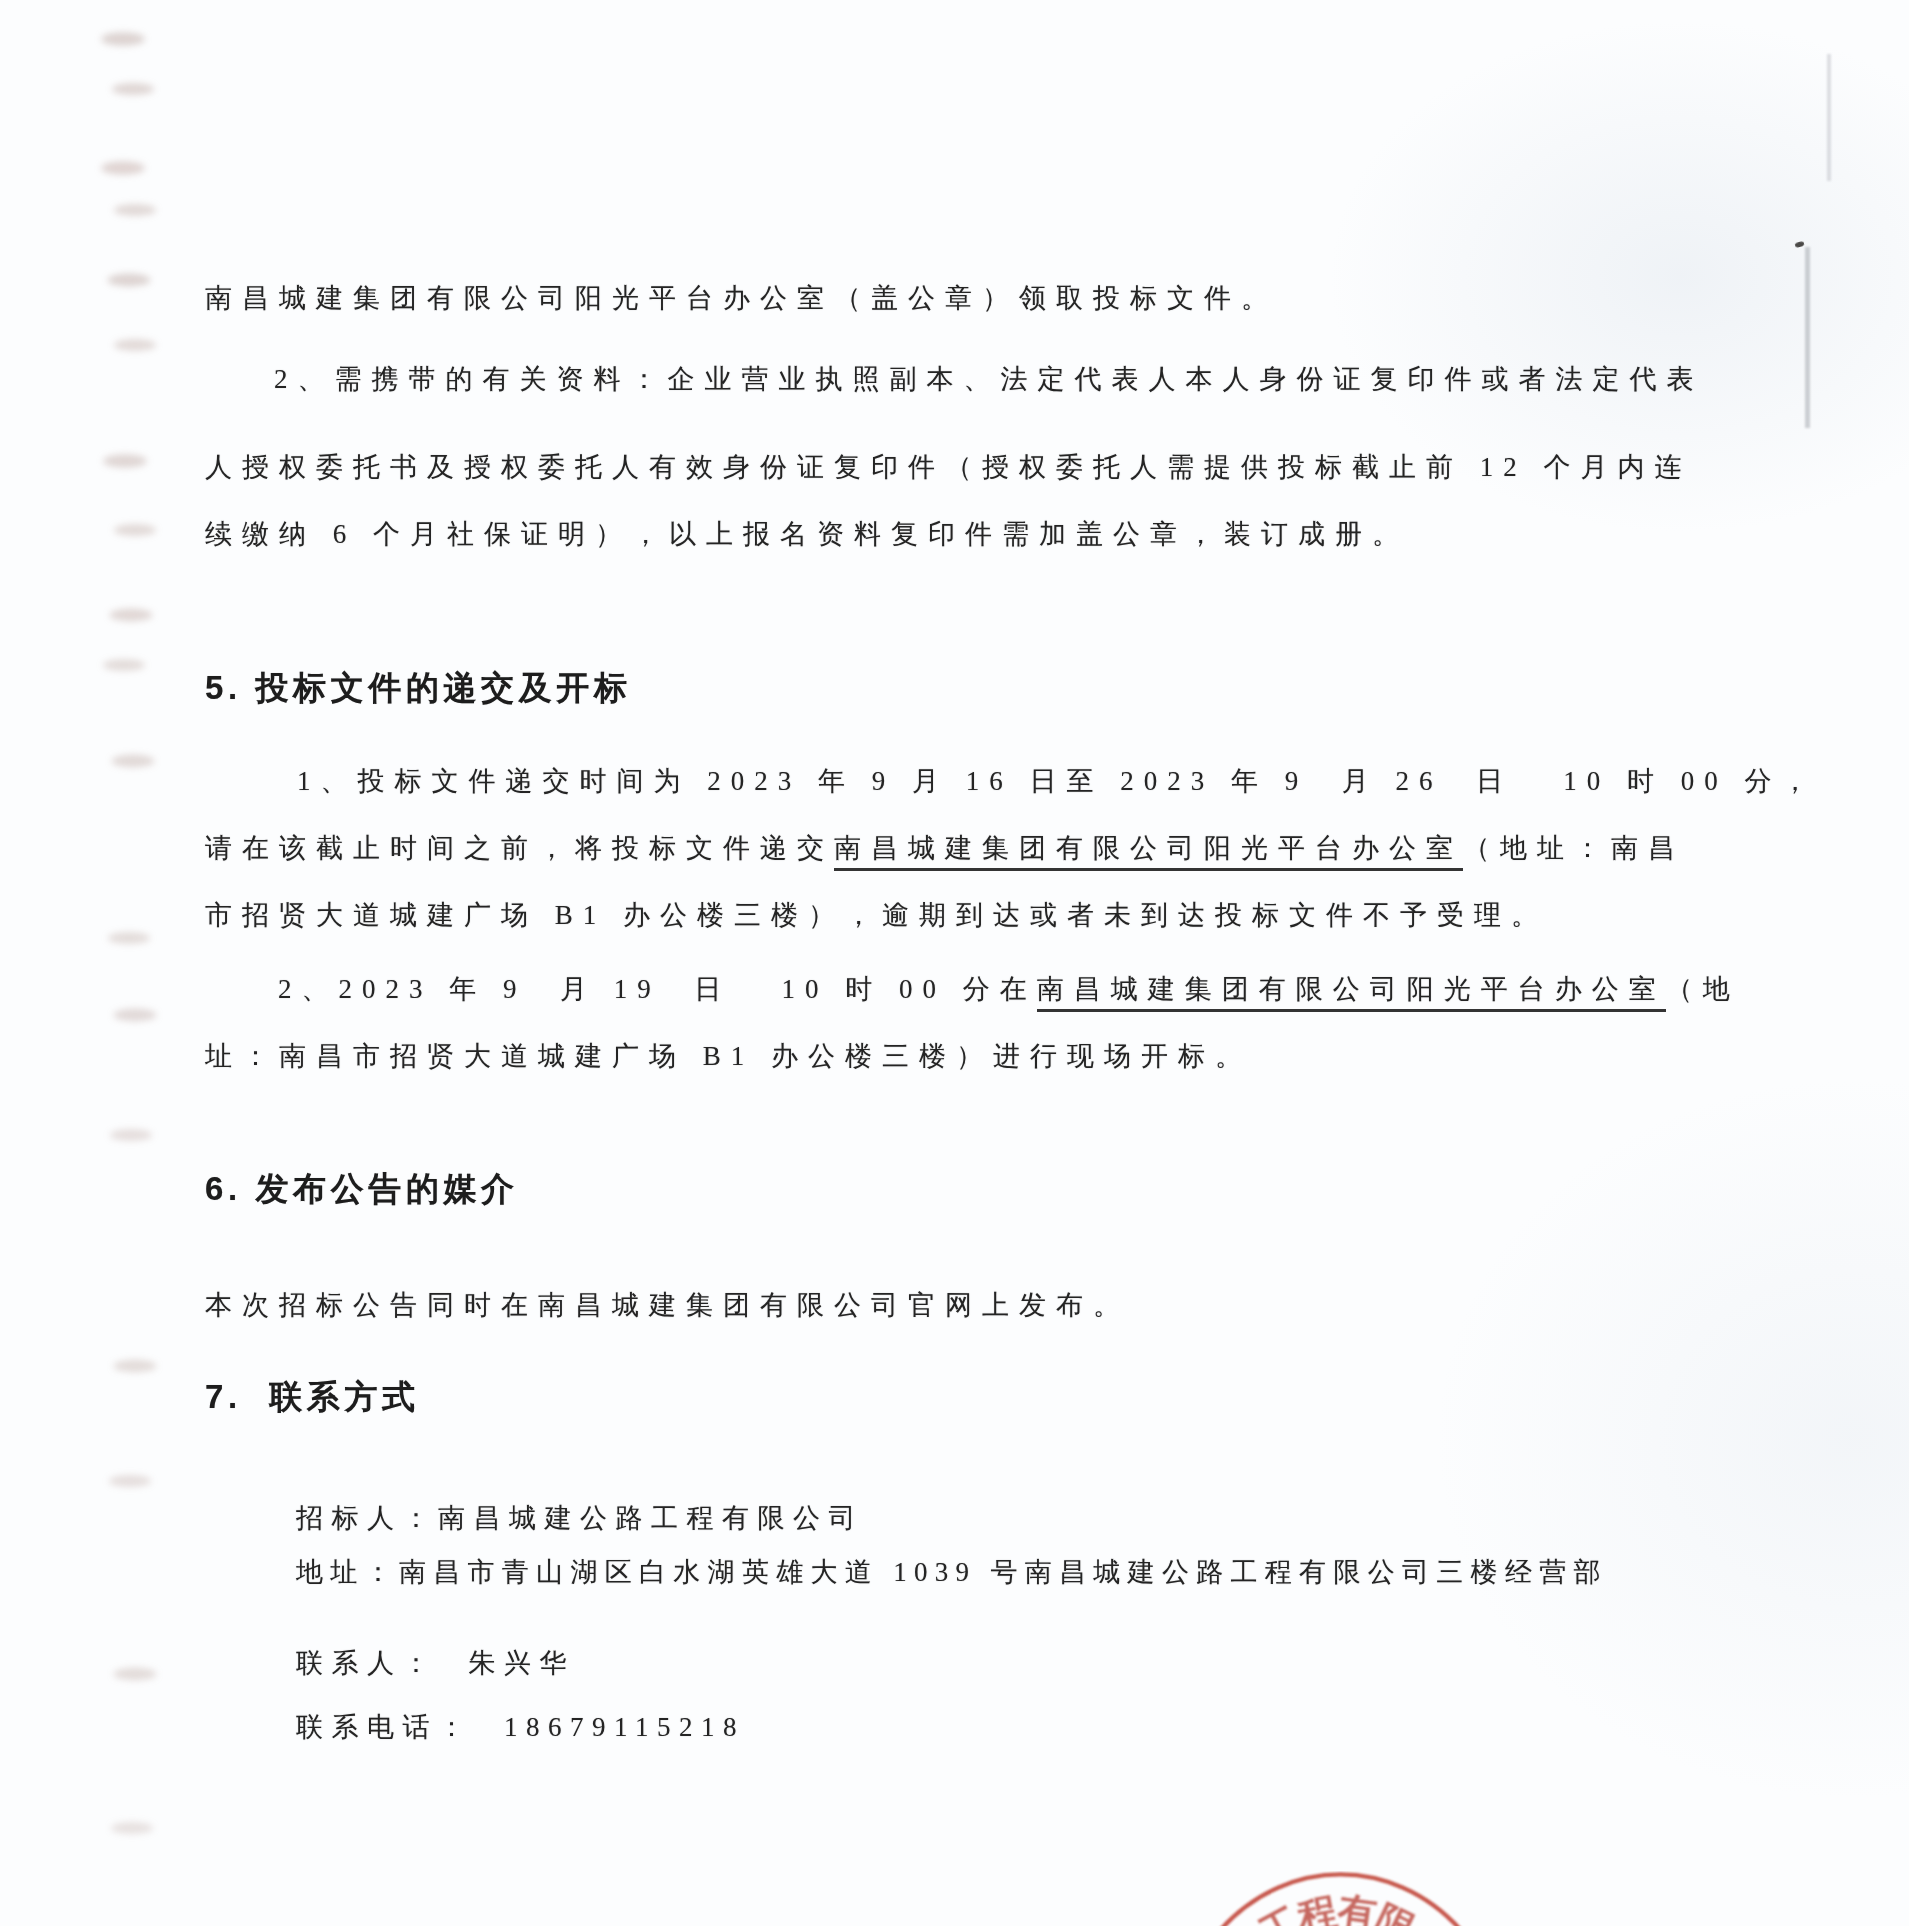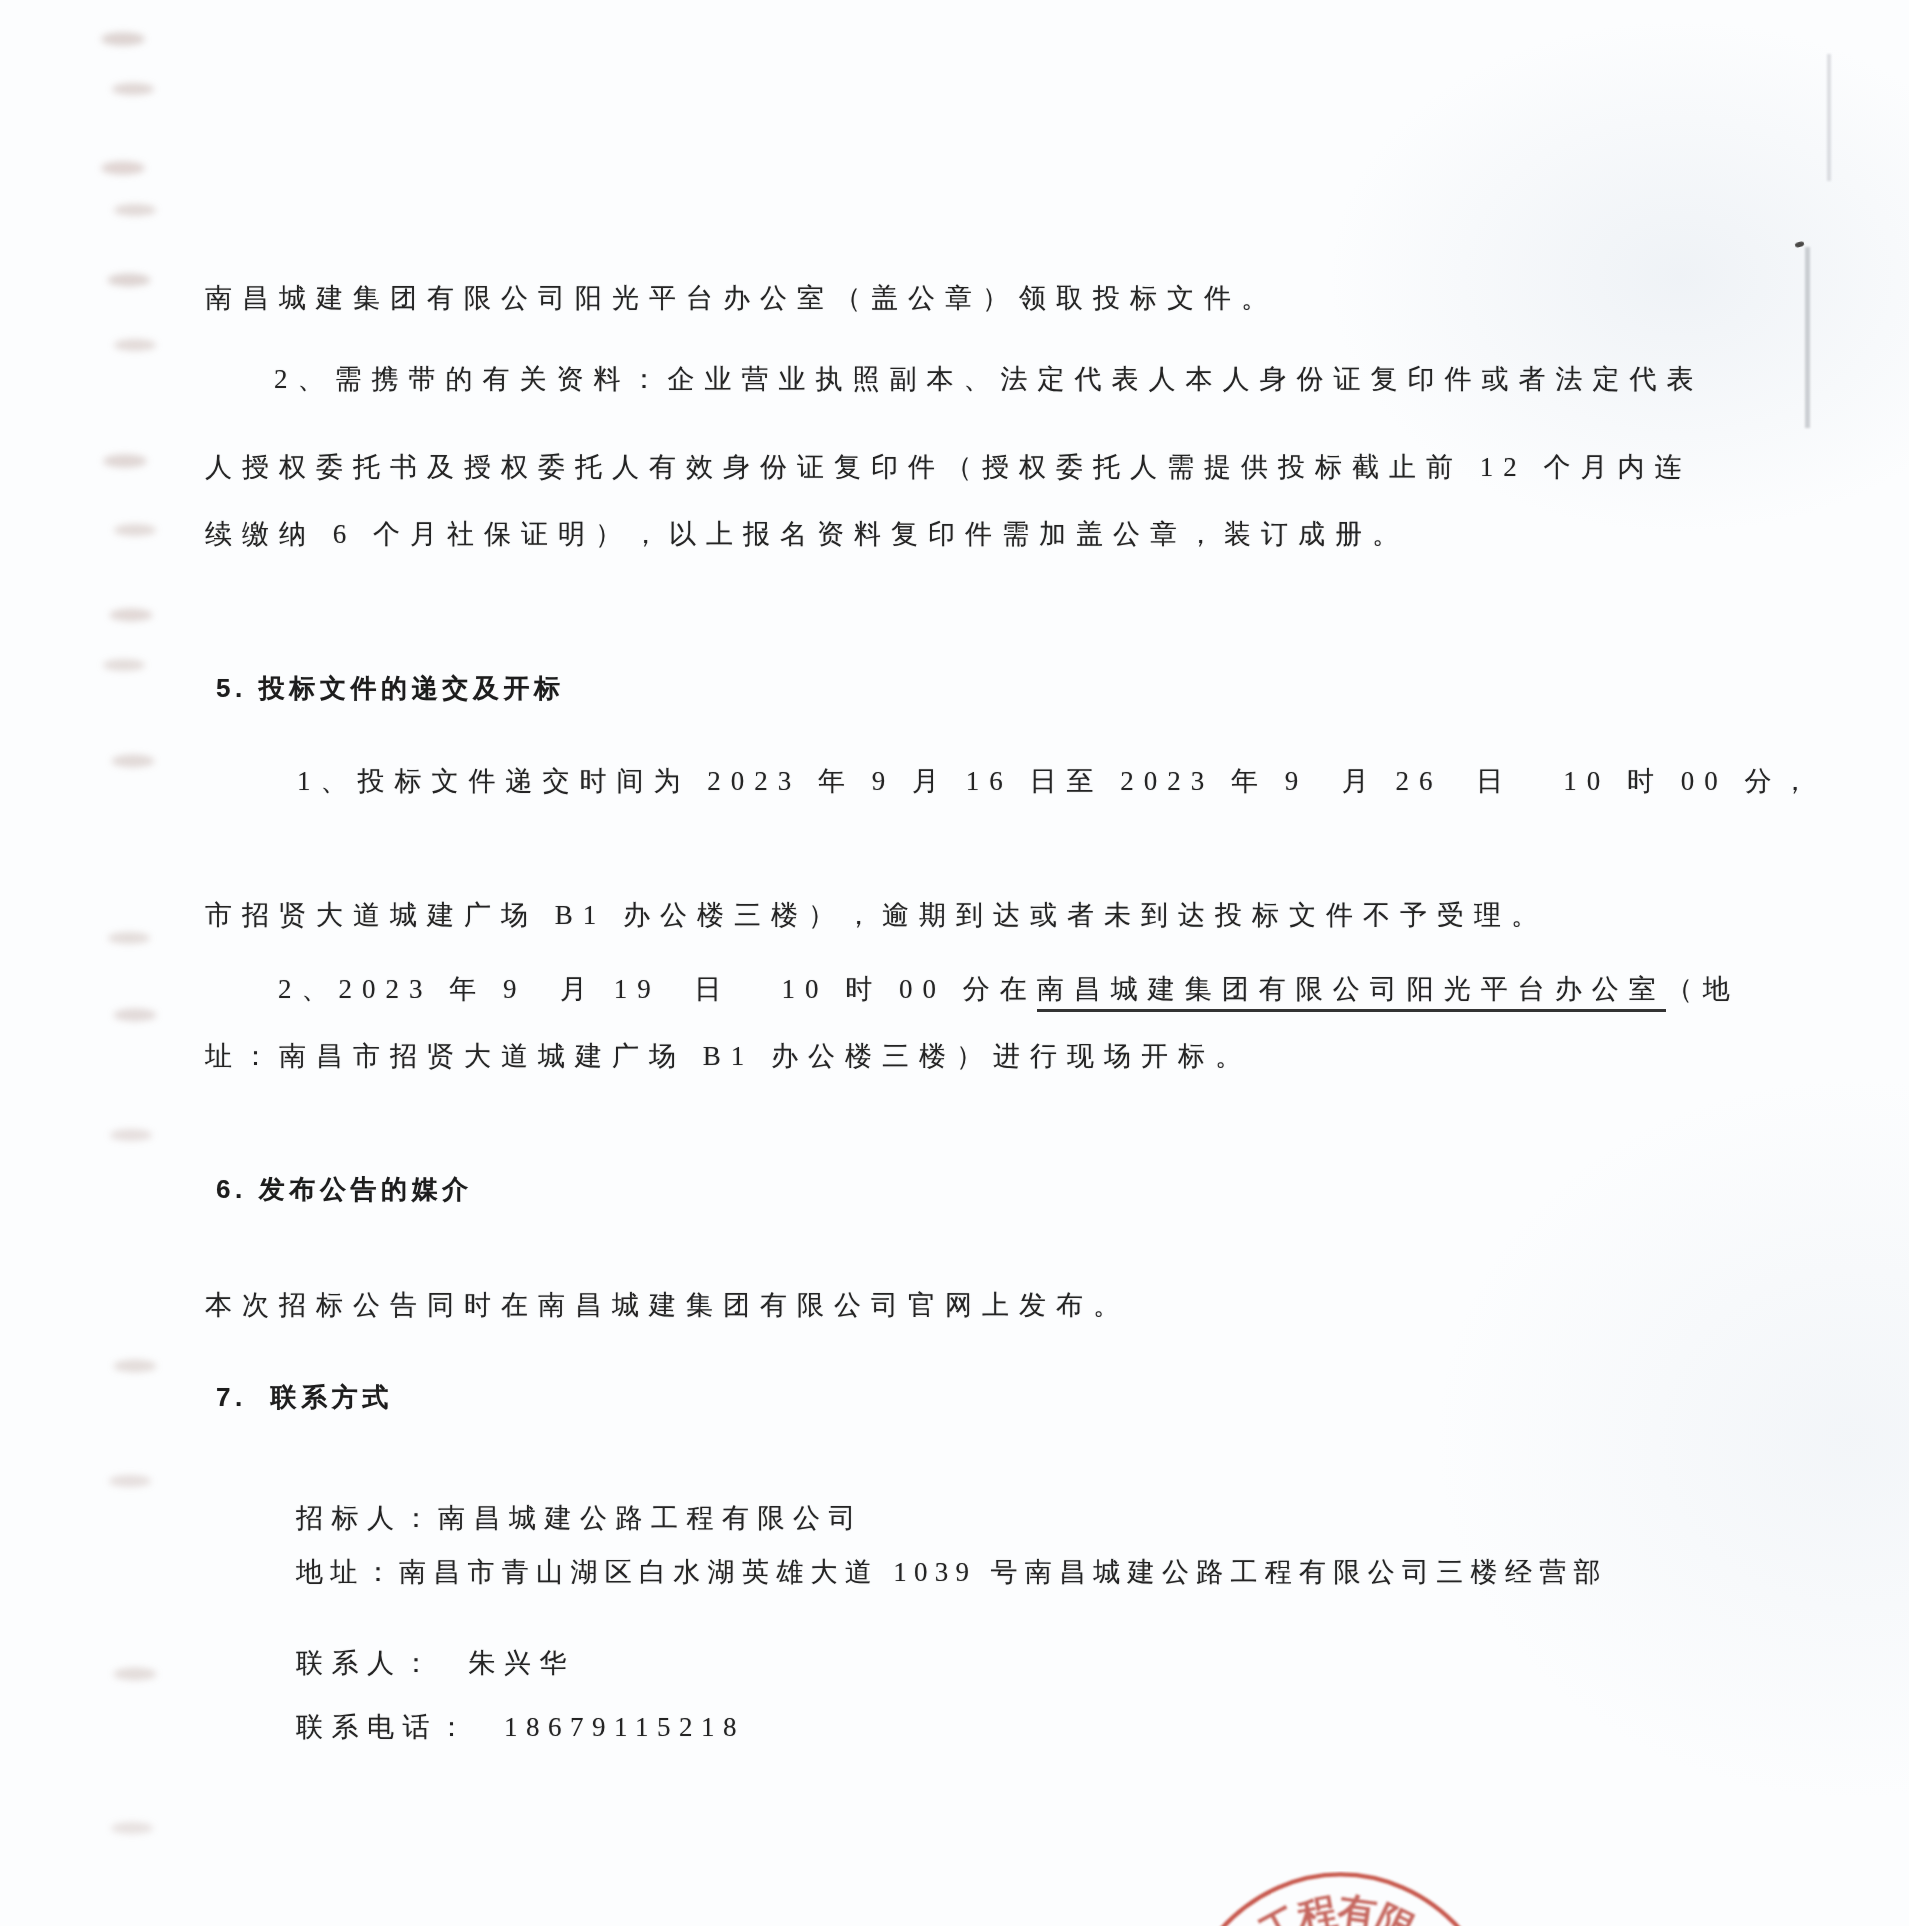--- a/index.html
+++ b/index.html
@@ -7,22 +7,22 @@
     background:
       radial-gradient(ellipse 501px 366px at 88% 10%, rgba(205,215,226,0.28), transparent 70%),
       radial-gradient(ellipse 578px 501px at 97% 52%, rgba(205,215,226,0.20), transparent 72%),
       radial-gradient(ellipse 847px 578px at 62% 99%, rgba(208,216,226,0.18), transparent 70%),
       radial-gradient(ellipse 347px 270px at 3% 90%, rgba(205,212,220,0.16), transparent 70%),
       #fcfdfe;
     font-family:"Liberation Serif","DejaVu Serif",serif;}
   .line{position:absolute;left:205px;white-space:pre;font-size:27px;line-height:67px;
         letter-spacing:10px;color:#242424;text-shadow:0 0 1.2px rgba(30,30,30,0.30);}
   .heading{font-family:"Liberation Sans","DejaVu Sans",sans-serif;font-weight:700;
-        font-size:26px;line-height:46px;letter-spacing:4.6px;color:#1d1d1d;
-        text-shadow:0 0 0.8px rgba(0,0,0,0.35);margin-left:11px;}
+        font-size:33px;line-height:46px;letter-spacing:4.6px;color:#1d1d1d;
+        text-shadow:0 0 0.8px rgba(0,0,0,0.35);}
   .contact{left:296px;letter-spacing:8.5px;}
   .tight{letter-spacing:7.3px;}
   .u{border-bottom:3.9px solid rgba(24,24,24,0.88);padding-bottom:4.6px;}
   .stamp-svg{position:absolute;left:1165px;top:1871px;width:351px;height:385px;}
   
   .smudges{position:absolute;left:0;top:0;width:42px;height:11.6px;border-radius:50%;
     filter:blur(3.5px);background:transparent;
     box-shadow:
       102px 33px 0 0.8px rgba(150,115,105,.30), 112px 83px 0 0 rgba(150,115,105,.28),
       102px 162px 0 0.8px rgba(160,120,110,.30), 114px 204px 0 0 rgba(150,115,105,.26),
@@ -53,20 +53,21 @@
 
   <div class="line" style="top:265px">南昌城建集团有限公司阳光平台办公室（盖公章）领取投标文件。</div>
 
   <div class="line" style="top:346px;padding-left:69px">2、需携带的有关资料：企业营业执照副本、法定代表人本人身份证复印件或者法定代表</div>
   <div class="line" style="top:434px">人授权委托书及授权委托人有效身份证复印件（授权委托人需提供投标截止前 12 个月内连</div>
   <div class="line" style="top:501px">续缴纳 6 个月社保证明），以上报名资料复印件需加盖公章，装订成册。</div>
 
   <div class="line heading" style="top:665px">5. 投标文件的递交及开标</div>
 
   <div class="line" style="top:748px;padding-left:92px">1、投标文件递交时间为 2023 年 9 月 16 日至 2023 年 9  月 26  日   10 时 00 分，</div>
+  <div class="line" style="top:815px"><span>请在该截止时间之前，将投标文件递交</span><span class="u">南昌城建集团有限公司阳光平台办公室</span><span>（地址：南昌</span></div>
   <div class="line" style="top:882px">市招贤大道城建广场 B1 办公楼三楼），逾期到达或者未到达投标文件不予受理。</div>
 
   <div class="line" style="top:956px;padding-left:73px"><span>2、2023 年 9  月 19  日   10 时 00 分在</span><span class="u">南昌城建集团有限公司阳光平台办公室</span><span>（地</span></div>
   <div class="line" style="top:1023px">址：南昌市招贤大道城建广场 B1 办公楼三楼）进行现场开标。</div>
 
   <div class="line heading" style="top:1166px">6. 发布公告的媒介</div>
   <div class="line" style="top:1272px">本次招标公告同时在南昌城建集团有限公司官网上发布。</div>
 
   <div class="line heading" style="top:1374px">7.  联系方式</div>
 

